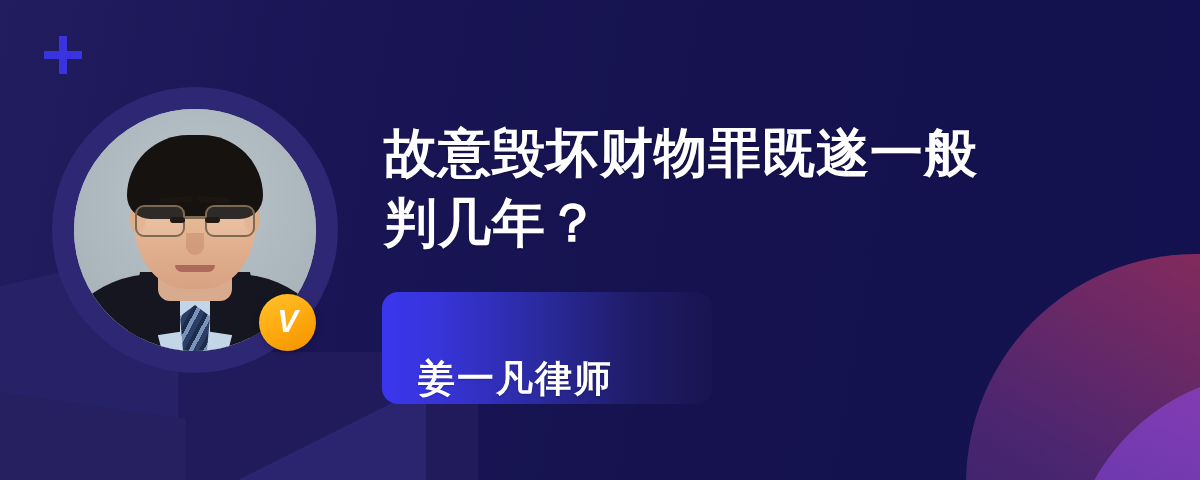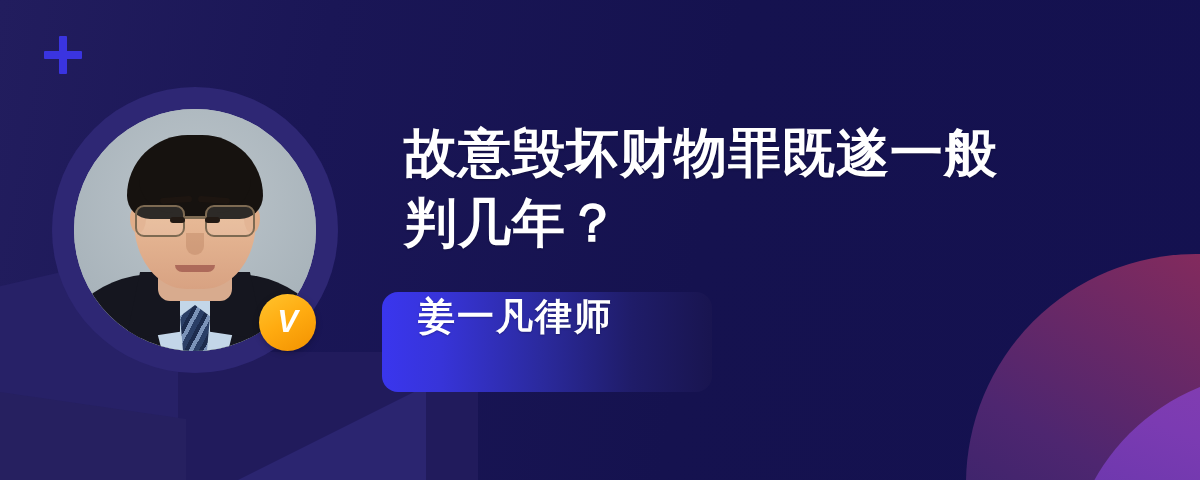--- a/index.html
+++ b/index.html
@@ -284,43 +284,42 @@
     letter-spacing: 0;
     transform: translateY(-1px);
   }
 
   
   .content {
     position: absolute;
     left: 384px;
     top: 118px;
     width: 720px;
-    margin-left: 20px;
   }
   .headline {
     margin: 0;
     color: #ffffff;
     font-size: 53px;
     font-weight: bold;
     line-height: 1.33;
     letter-spacing: 1px;
     white-space: pre-line;
     text-shadow: 0 1px 2px rgba(0,0,0,0.25);
   }
 
   .name-badge {
     position: absolute;
     left: 382px;
     top: 292px;
     width: 330px;
-    height: 100px;
+    height: 112px;
     border-radius: 16px;
     background: linear-gradient(90deg, #3a36ee 0%, #3734d8 18%, #2b2a9e 48%, #1f1c68 76%, #191550 100%);
     display: flex;
-    align-items: flex-start;
+    align-items: flex-end;
   }
   .name-badge .name-text {
     color: #ffffff;
     font-size: 37px;
     font-weight: bold;
     letter-spacing: 2px;
     margin-left: 36px;
     text-shadow: 0 1px 2px rgba(0,0,0,0.25);
   }
 </style>

